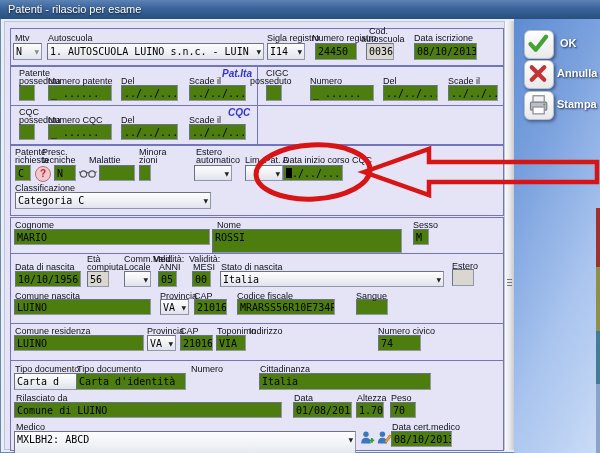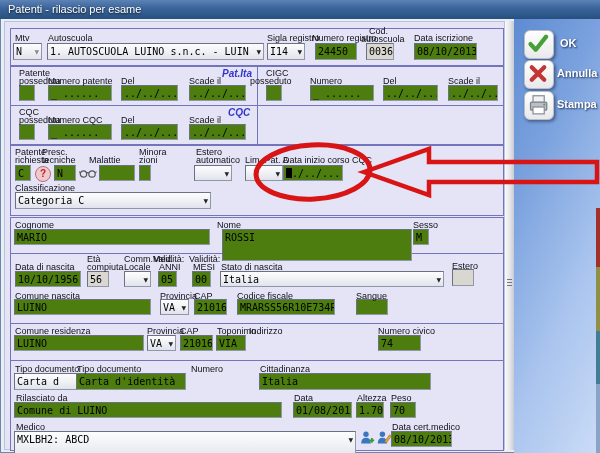--- a/index.html
+++ b/index.html
@@ -109,21 +109,21 @@
   <div class="fld dd" style="left:245px;top:165px;width:38px;height:16px"><span></span><i class="arr">▼</i></div>
   <div class="lbl" style="left:283px;top:155px">Data inizio corso CQC</div>
   <div class="fld" style="left:283px;top:165px;width:60px;height:16px"><span class="cur"></span><span>./../....</span></div>
   <div class="lbl" style="left:15px;top:183px">Classificazione</div>
   <div class="fld dd" style="left:15px;top:192px;width:196px;height:17px"><span>Categoria C</span><i class="arr">▼</i></div>
 
   <div class="sec" style="left:10px;top:217px;width:492px;height:35px"></div>
   <div class="lbl" style="left:15px;top:220px">Cognome</div>
   <div class="fld" style="left:14px;top:229px;width:196px;height:16px">MARIO</div>
   <div class="lbl" style="left:217px;top:220px">Nome</div>
-  <div class="fld" style="left:222px;top:229px;width:190px;height:32px">ROSSI</div>
+  <div class="fld" style="left:212px;top:229px;width:190px;height:24px">ROSSI</div>
   <div class="lbl" style="left:413px;top:220px">Sesso</div>
   <div class="fld" style="left:413px;top:229px;width:16px;height:16px">M</div>
 
   <div class="sec" style="left:10px;top:253px;width:492px;height:69px"></div>
   <div class="lbl" style="left:15px;top:262px">Data di nascita</div>
   <div class="fld" style="left:15px;top:271px;width:66px;height:16px">10/10/1956</div>
   <div class="lbl" style="left:87px;top:254px">Età</div>
   <div class="lbl" style="left:87px;top:262px">compiuta</div>
   <div class="fld dis" style="left:87px;top:271px;width:22px;height:16px">56</div>
   <div class="lbl" style="left:124px;top:254px">Comm.Med.</div>

